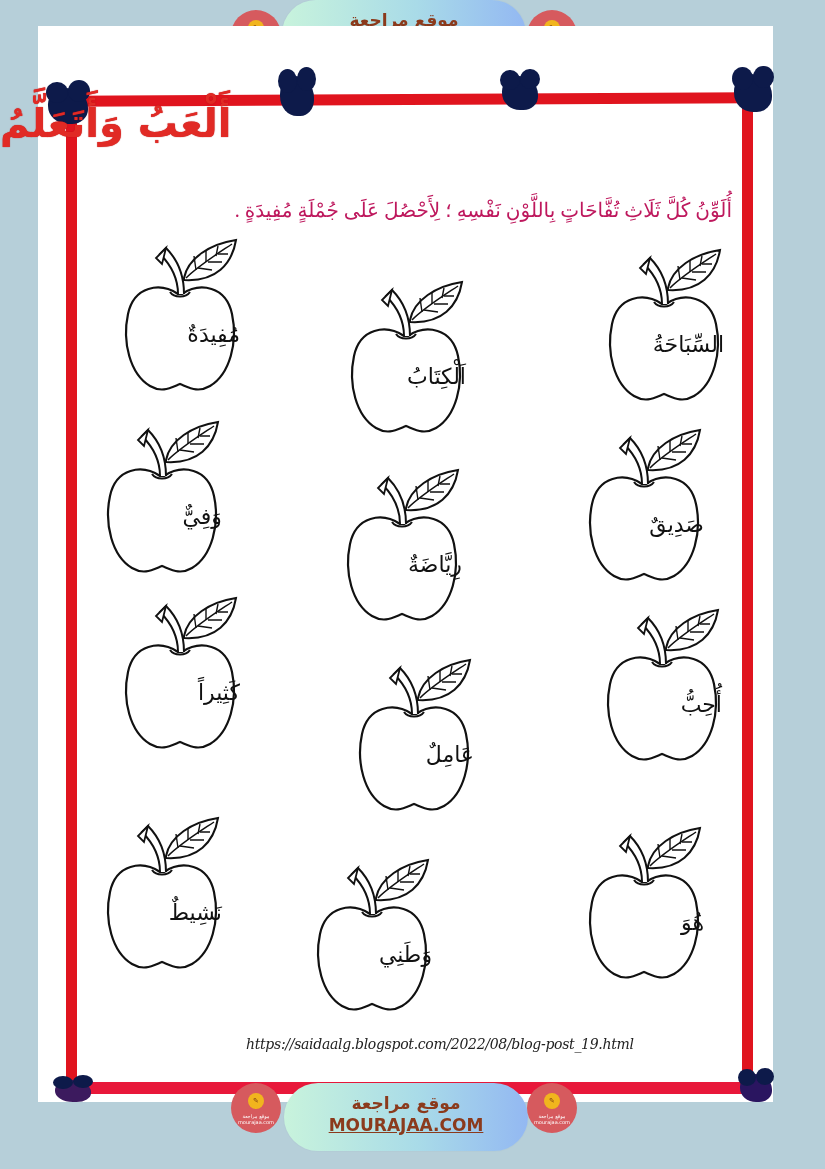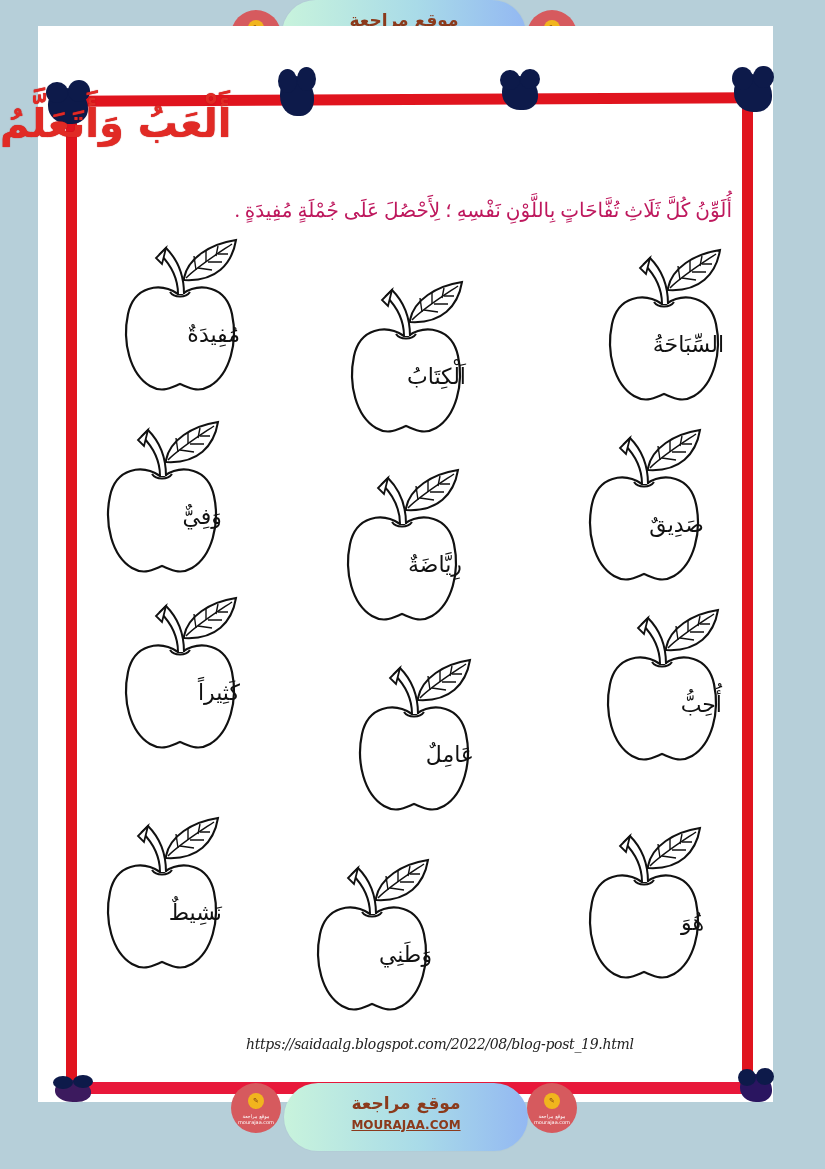--- a/index.html
+++ b/index.html
@@ -21,21 +21,21 @@
   .blob::after  { width:55%; height:60%; right:-6%; top:-22%; }
 
   .banner {
     position:absolute; left:282px; width:244px; height:68px;
     border-radius:34px;
     background:linear-gradient(90deg,#c8f3dc 0%,#a9dbe8 55%,#93b8f2 100%);
     text-align:center; color:#8b3a1c; font-weight:bold;
     box-shadow:0 0 2px rgba(0,0,0,0.05);
   }
   .banner .ar { font-size:17px; margin-top:10px; display:block; line-height:20px; }
-  .banner .en { font-family:"DejaVu Sans", sans-serif; font-size:12px; text-decoration:underline; display:block; line-height:24px; }
+  .banner .en { font-family:"DejaVu Sans", sans-serif; font-size:17px; text-decoration:underline; display:block; line-height:24px; }
   .badge {
     position:absolute; width:50px; height:50px; border-radius:50%;
     background:#d65a5e; text-align:center; color:#fff;
   }
   .badge .logo {
     position:absolute; left:17px; top:10px; width:16px; height:16px; border-radius:50%;
     background:#f1b51e; font-size:7px; line-height:16px; color:#7a3b10; font-weight:bold;
   }
   .badge .tiny { position:absolute; left:0; right:0; top:30px; font-size:5px; line-height:6px; }
 

